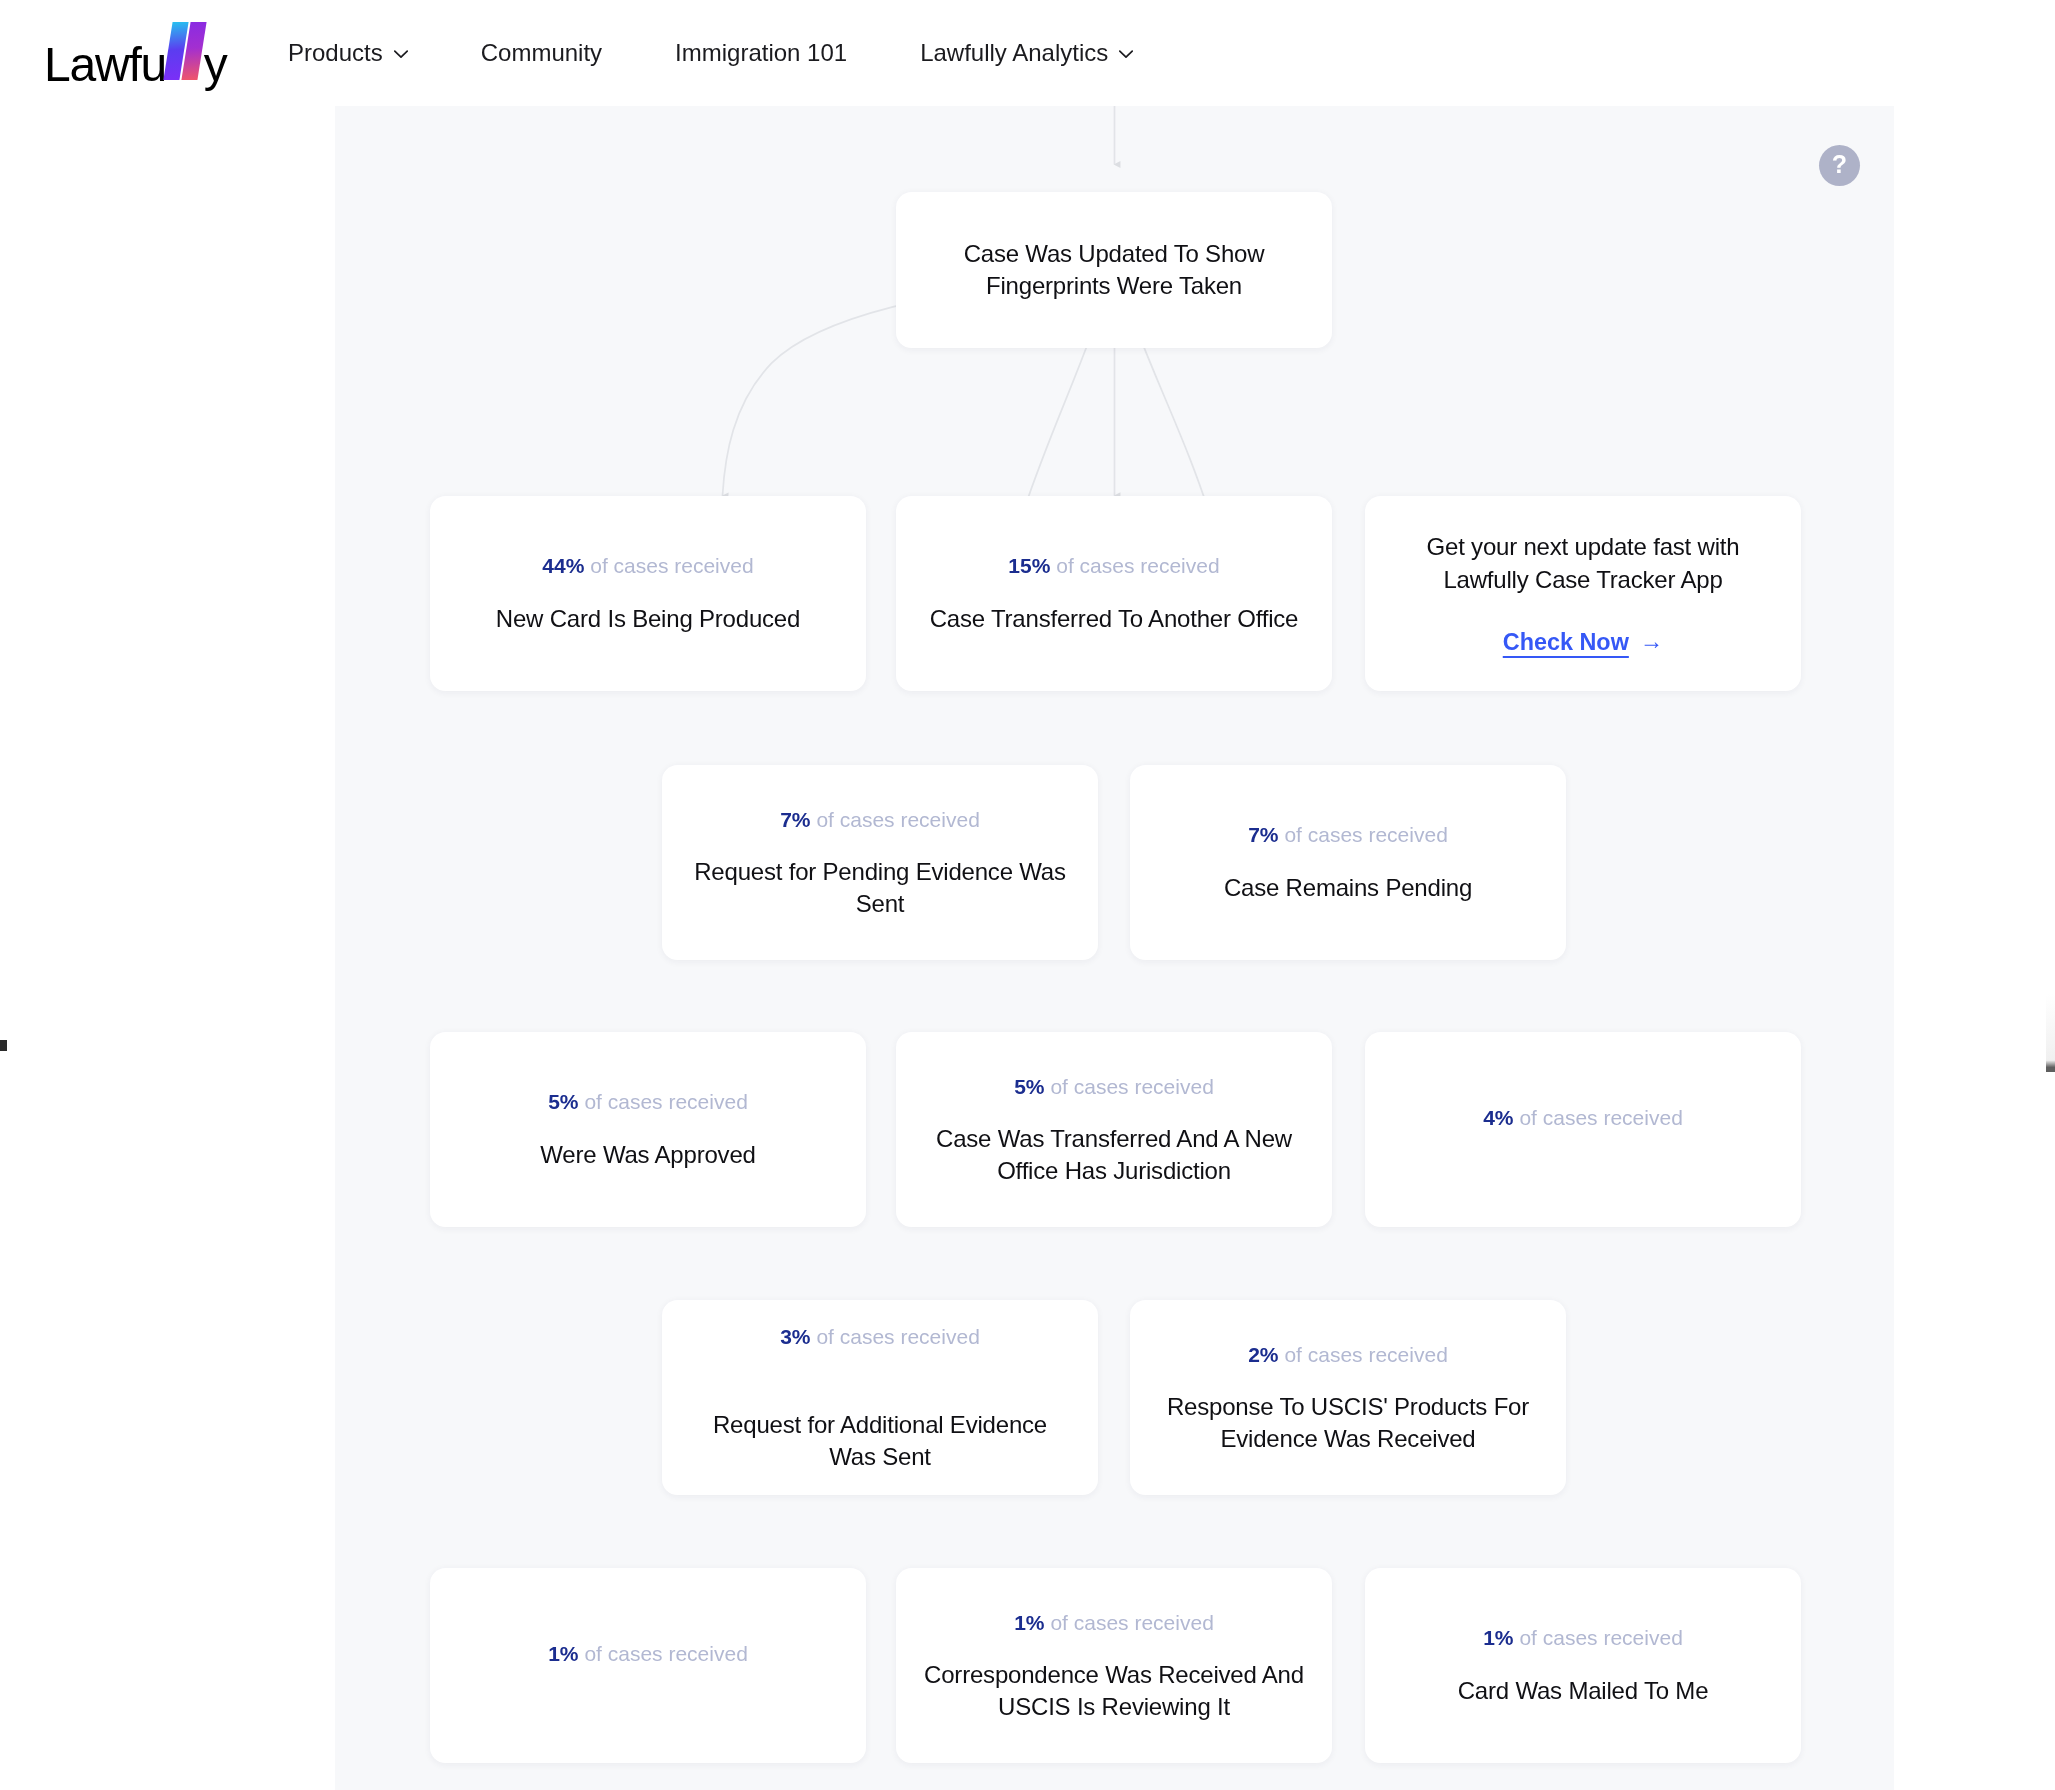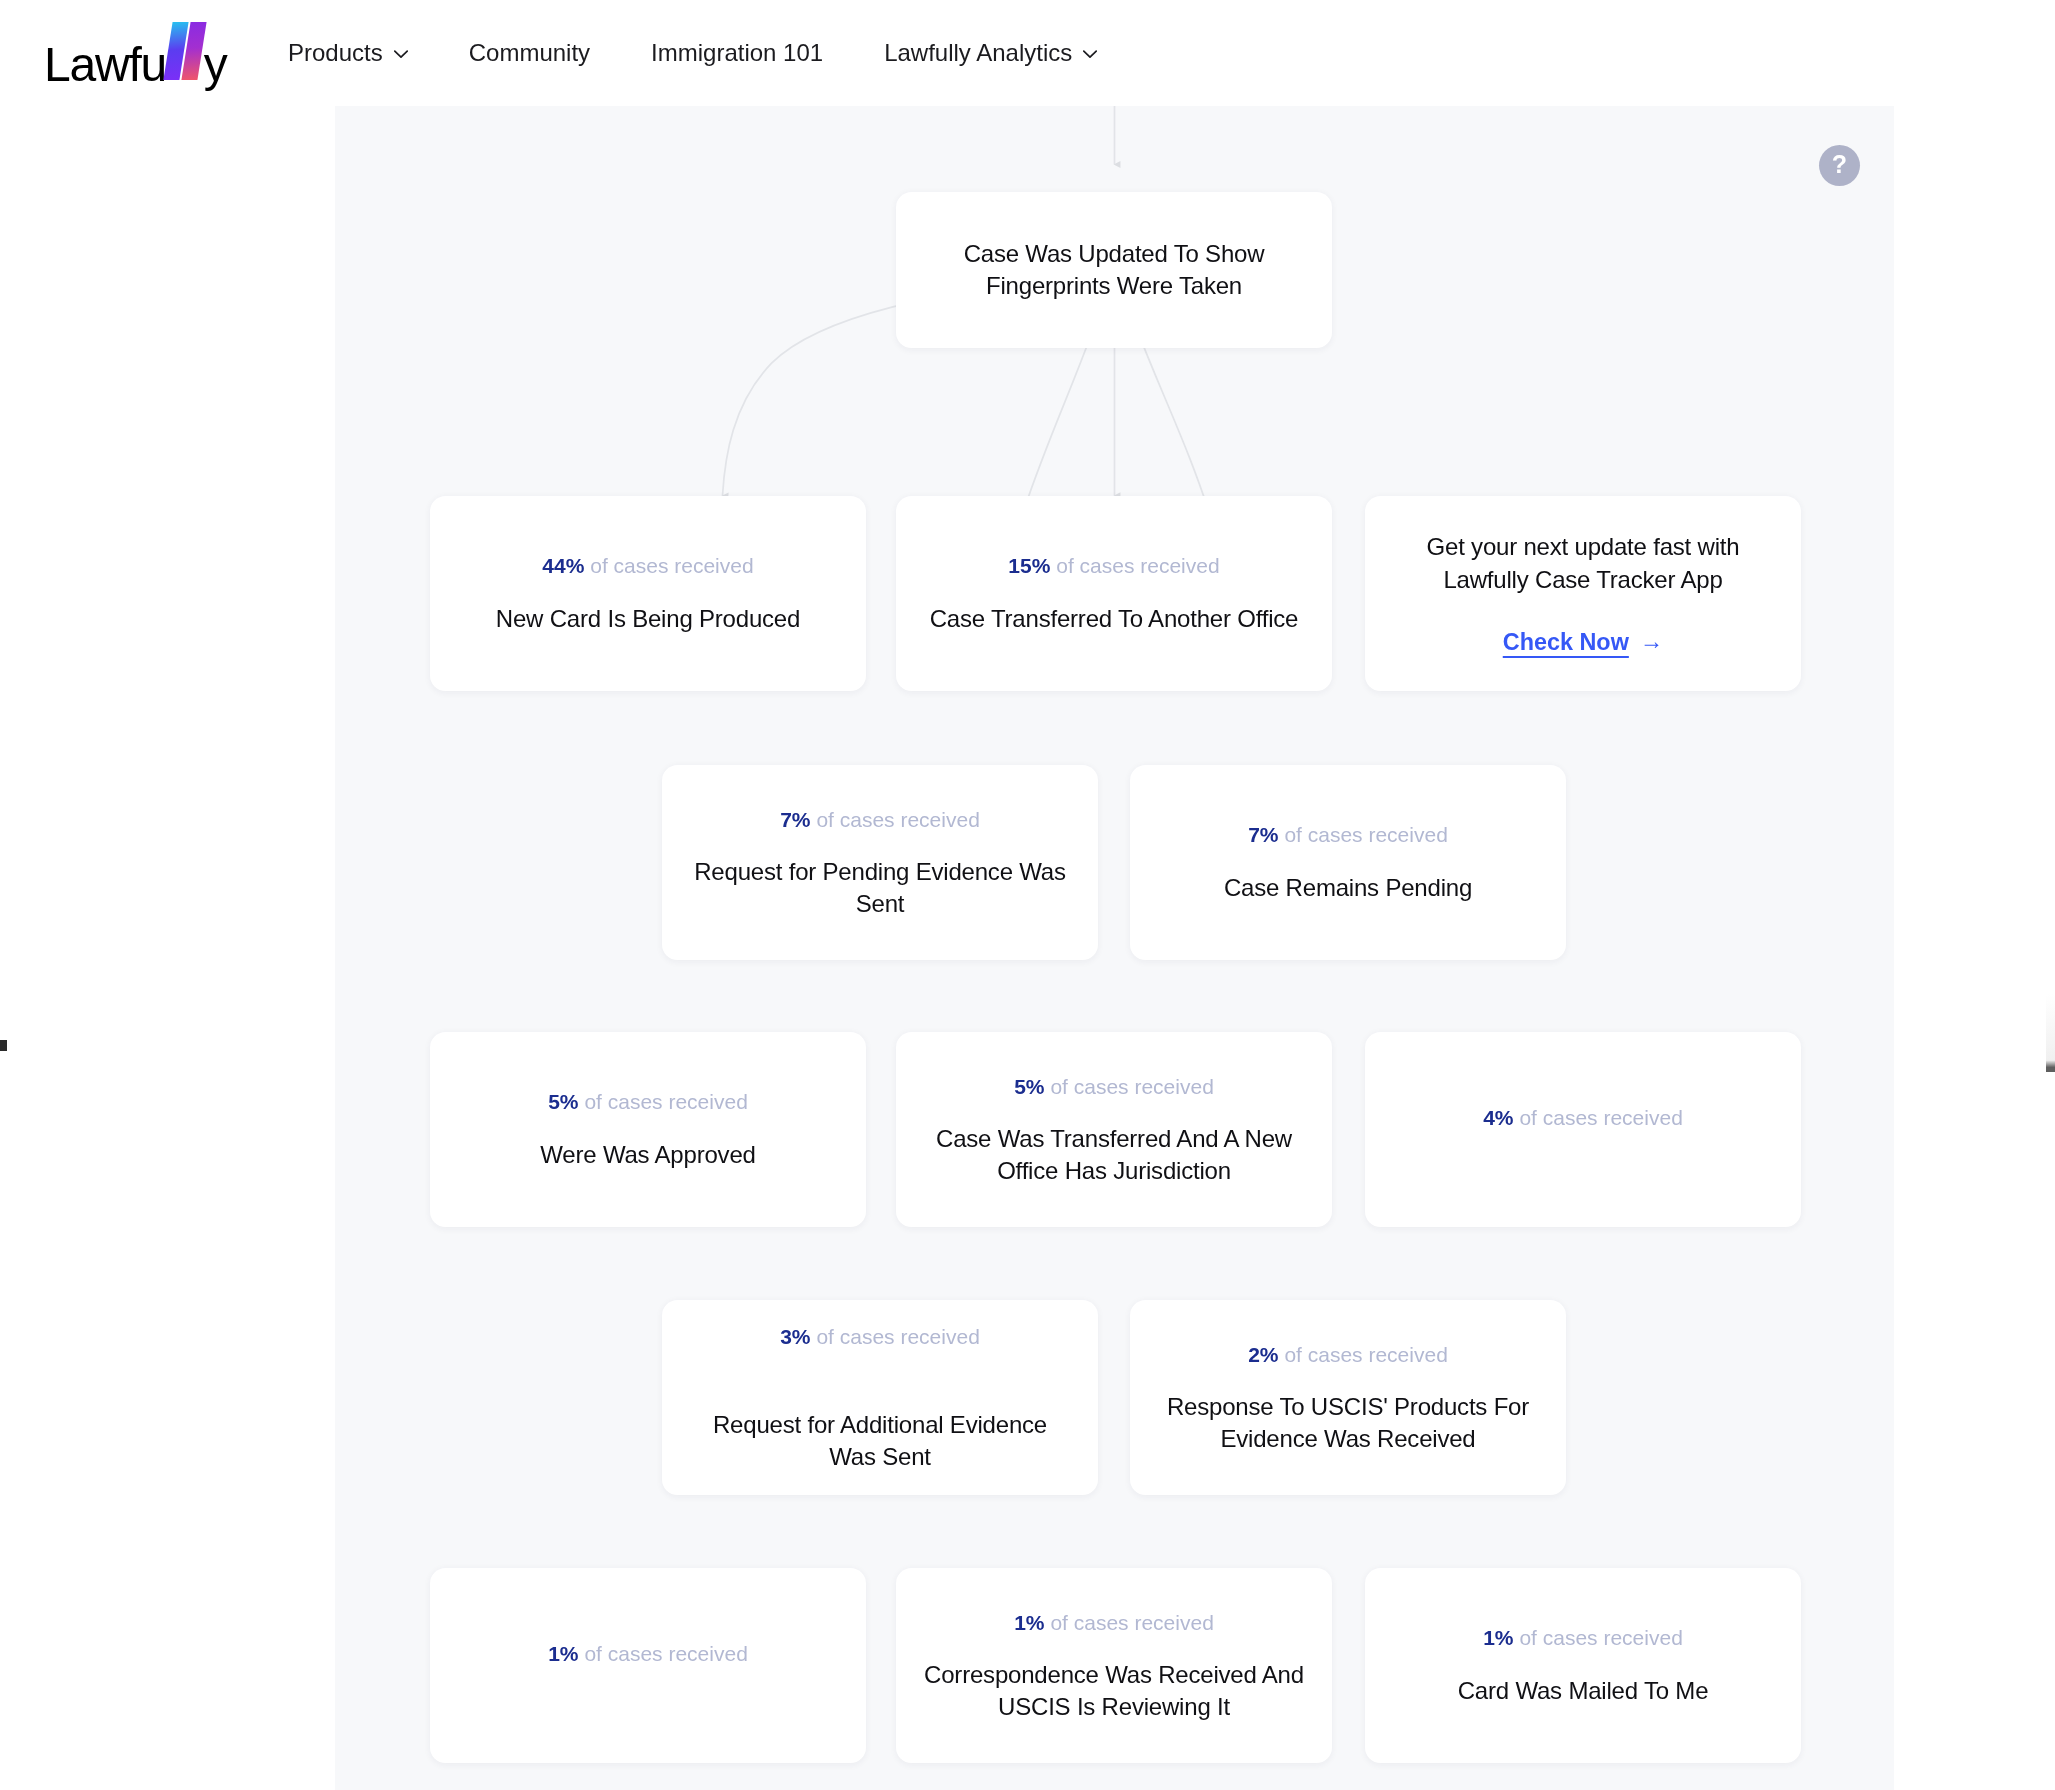--- a/index.html
+++ b/index.html
@@ -36,21 +36,21 @@
   .logo-bar {
     position: absolute; top: 0;
     width: 15.6px; height: 58px;
     transform: skewX(-9deg);
   }
   .logo-bar-a { left: 1.6px; background: linear-gradient(175deg, #28c0f0 0%, #5b3df0 48%, #7b2ff7 100%); }
   .logo-bar-b { left: 18.7px; background: linear-gradient(175deg, #8a2be2 0%, #a32fd0 45%, #f0566a 100%); }
 
   .nav-items {
     position: absolute; left: 288px; top: 0;
-    height: 106px; display: flex; align-items: center; gap: 0;
+    height: 106px; display: flex; align-items: center; gap: 12px;
   }
   .nav-item {
     display: flex; align-items: center; gap: 11px;
     font-size: 24px; color: #1b1b1f; font-weight: 400;
     padding: 7.8px 0; margin-right: 61px;
     cursor: pointer; white-space: nowrap;
   }
   .nav-item:last-child { margin-right: 0; align-items: center; }
   .chev {
     display: inline-block; width: 14px; height: 8.6px; position: relative; top: 1.6px;

